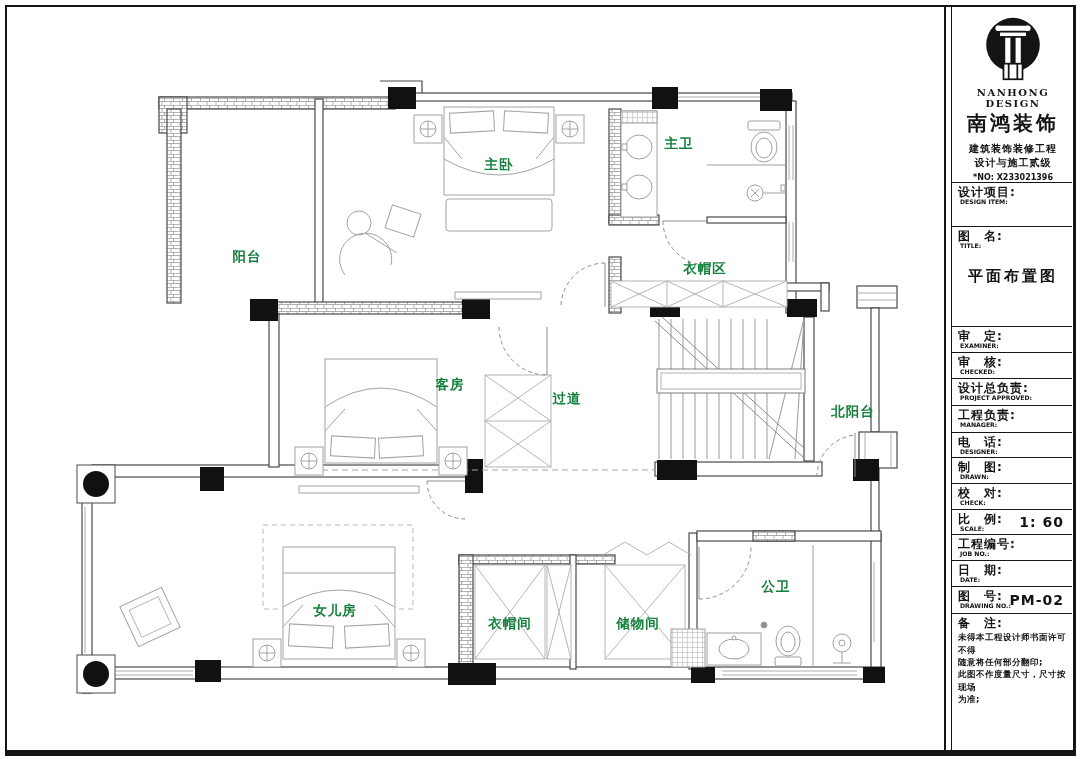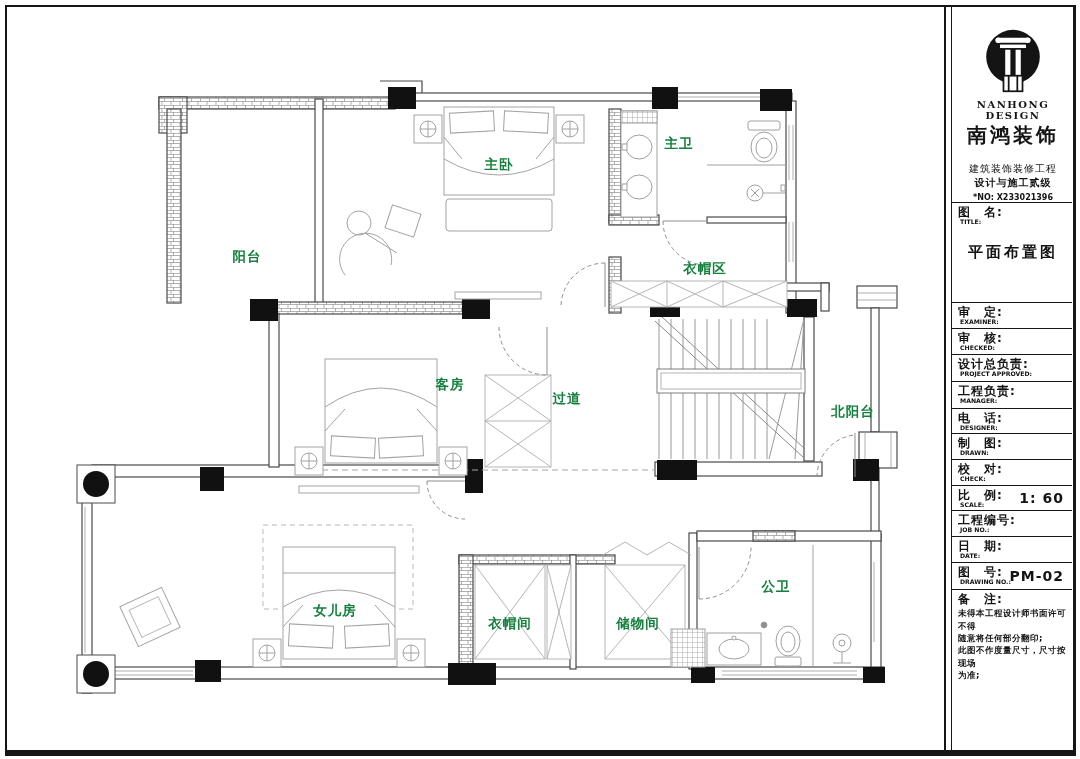--- a/index.html
+++ b/index.html
@@ -16,24 +16,24 @@
               border-left:2px solid #161616;}
   .tb-inner{position:absolute;left:5px;top:0;right:2px;bottom:0;border-left:1.5px solid #161616;
             display:flex;flex-direction:column;}
   .tb-row{position:relative;border-bottom:1.5px solid #161616;padding:3px 4px 0 6px;box-sizing:border-box;flex:0 0 auto;}
   .tb-row:last-child{border-bottom:none;flex:1 1 auto;}
   .cn{font-size:12px;font-weight:700;letter-spacing:1px;line-height:1.15;}
   .en{font-size:7px;font-weight:700;letter-spacing:0;transform:scale(.88);transform-origin:0 0;
       margin-left:2px;line-height:1.1;color:#111;}
   .big-val{font-size:15px;font-weight:700;letter-spacing:3px;text-align:left;margin-top:16px;padding-left:10px;}
   .side-val{position:absolute;right:8px;top:50%;transform:translateY(-50%);font-size:14px;font-weight:700;letter-spacing:1px;}
-  .logo-row{text-align:center;padding-top:22px;}
+  .logo-row{text-align:center;padding-top:10px;}
   .brand-en{font-family:"DejaVu Serif","Liberation Serif",serif;font-size:10px;font-weight:700;letter-spacing:1.5px;margin-top:2px;}
   .brand-cn{font-family:"DejaVu Serif","Liberation Serif",serif;font-size:20px;font-weight:700;letter-spacing:3px;margin-top:1px;}
-  .cert1{font-size:10px;font-weight:400;letter-spacing:1px;margin-top:13px;}
+  .cert1{font-size:10px;font-weight:700;letter-spacing:1px;margin-top:5px;}
   .cert2{font-size:10px;font-weight:700;letter-spacing:1px;}
   .certno{font-size:8px;font-weight:700;margin-top:3px;}
   .note-line{font-size:8.5px;font-weight:700;line-height:1.45;letter-spacing:.5px;}
 </style>
 </head>
 <body>
 
 <div class="sheet">
   <div class="frame"></div>
 
@@ -266,20 +266,24 @@
           <path d="M30 54v18M40 54v18" stroke="#141414" stroke-width="2"></path>
         </svg>
         <div class="brand-en">NANHONG DESIGN</div>
         <div class="brand-cn">南鸿装饰</div>
         <div class="cert1">建筑装饰装修工程</div>
         <div class="cert2">设计与施工贰级</div>
         <div class="certno">*NO: X233021396</div>
       </div>
 
 
+      <div class="tb-row" style="flex:0 0 44px">
+        <div class="cn">设计项目:</div>
+        <div class="en">DESIGN ITEM:</div>
+      </div>
 
       <div class="tb-row" style="flex:0 0 100px">
         <div class="cn">图　名:</div>
         <div class="en">TITLE:</div>
         <div class="big-val">平面布置图</div>
       </div>
 
       <div class="tb-row" style="flex:0 0 26px">
         <div class="cn">审　定:</div>
         <div class="en">EXAMINER:</div>

